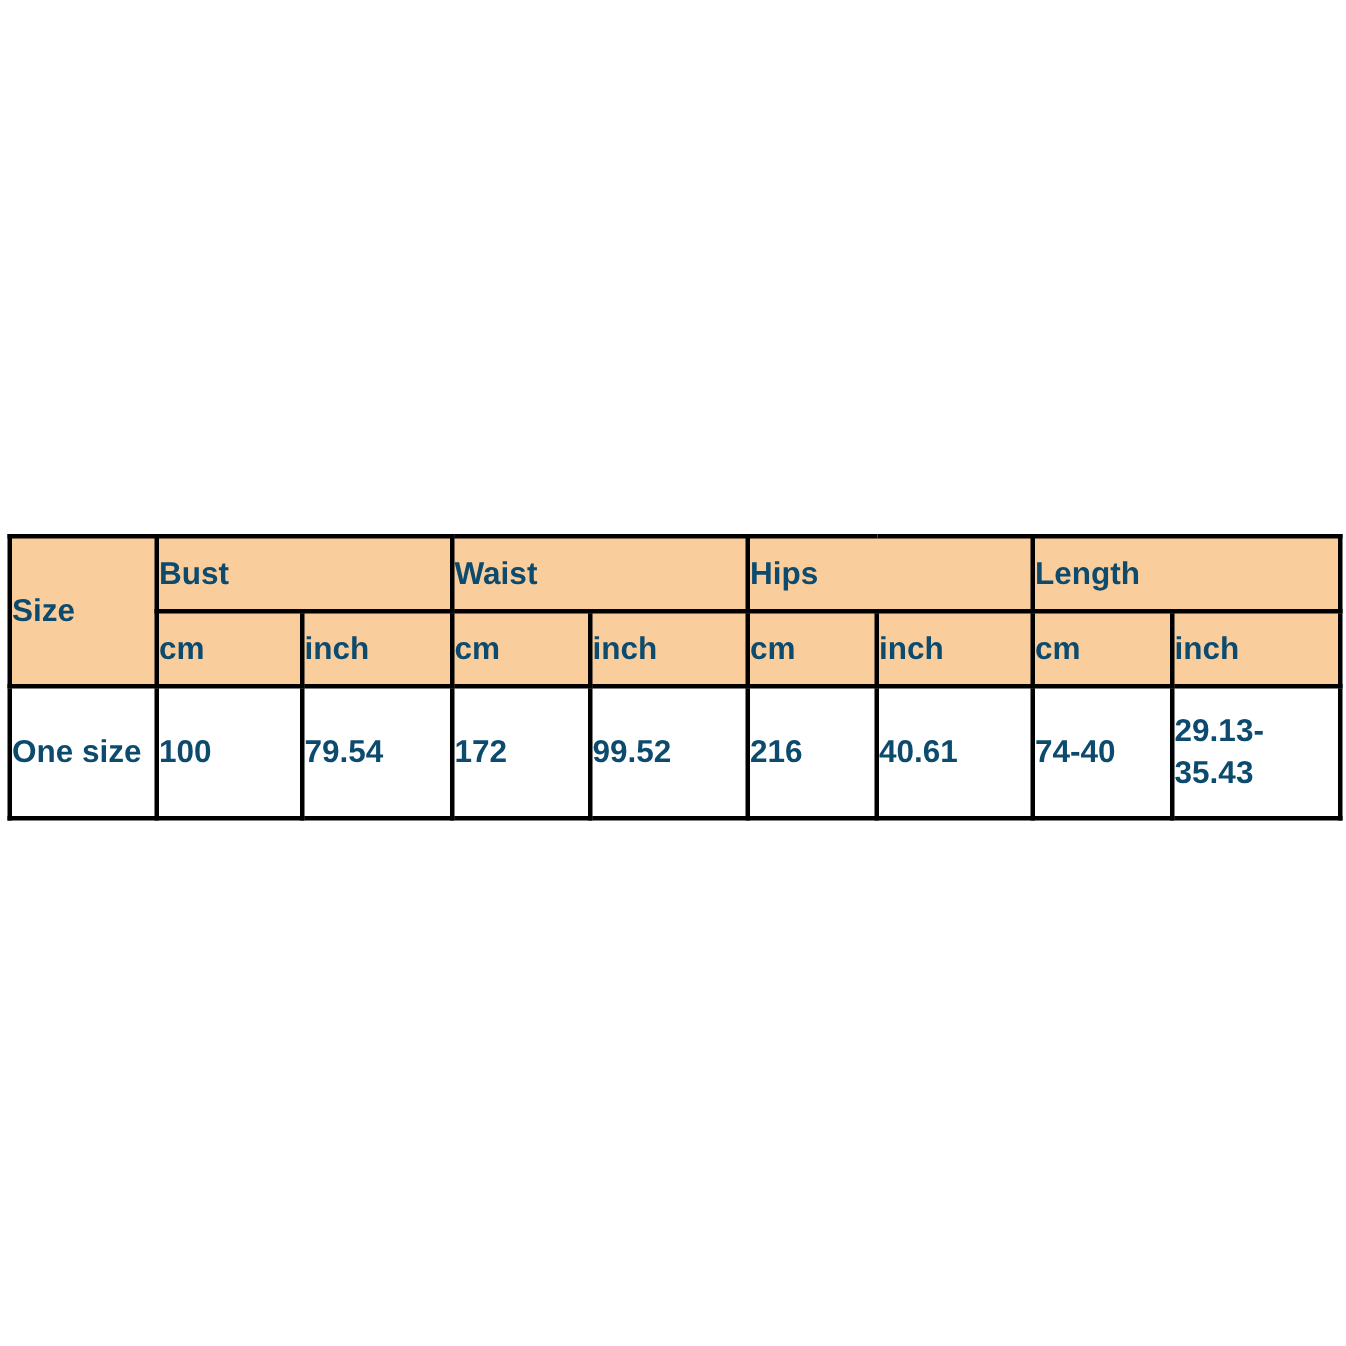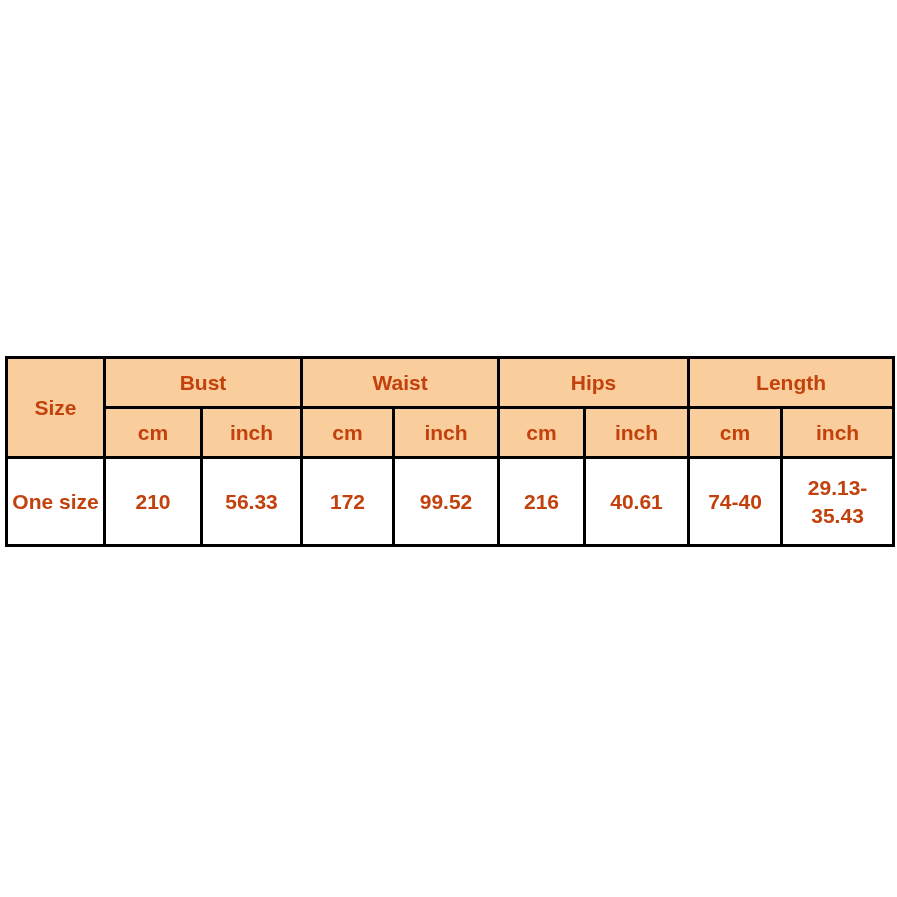--- a/index.html
+++ b/index.html
@@ -32,23 +32,23 @@
   table.size-chart {
     border-collapse: collapse;
     table-layout: fixed;
     width: 887px;
     background: #ffffff;
   }
 
   table.size-chart th,
   table.size-chart td {
     border: 3px solid #000000;
-    text-align: center;
+    text-align: left;
     vertical-align: middle;
-    color: #c2410c;
+    color: #0c4a6e;
     font-weight: bold;
     padding: 0;
     line-height: 1.32;
   }
 
   
   table.size-chart thead th {
     background: #f9cd9c;
     font-size: 21px;
   }
@@ -131,22 +131,22 @@
           <th class="unit-head">cm</th>
           <th class="unit-head">inch</th>
           <th class="unit-head">cm</th>
           <th class="unit-head">inch</th>
         </tr>
       </thead>
 
       <tbody>
         <tr>
           <td class="size-cell">One size</td>
-          <td>210</td>
-          <td>56.33</td>
+          <td>100</td>
+          <td>79.54</td>
           <td>172</td>
           <td>99.52</td>
           <td>216</td>
           <td>40.61</td>
           <td>74-40</td>
           <td class="wrap-cell">29.13-35.43</td>
         </tr>
       </tbody>
     </table>
   </div>

